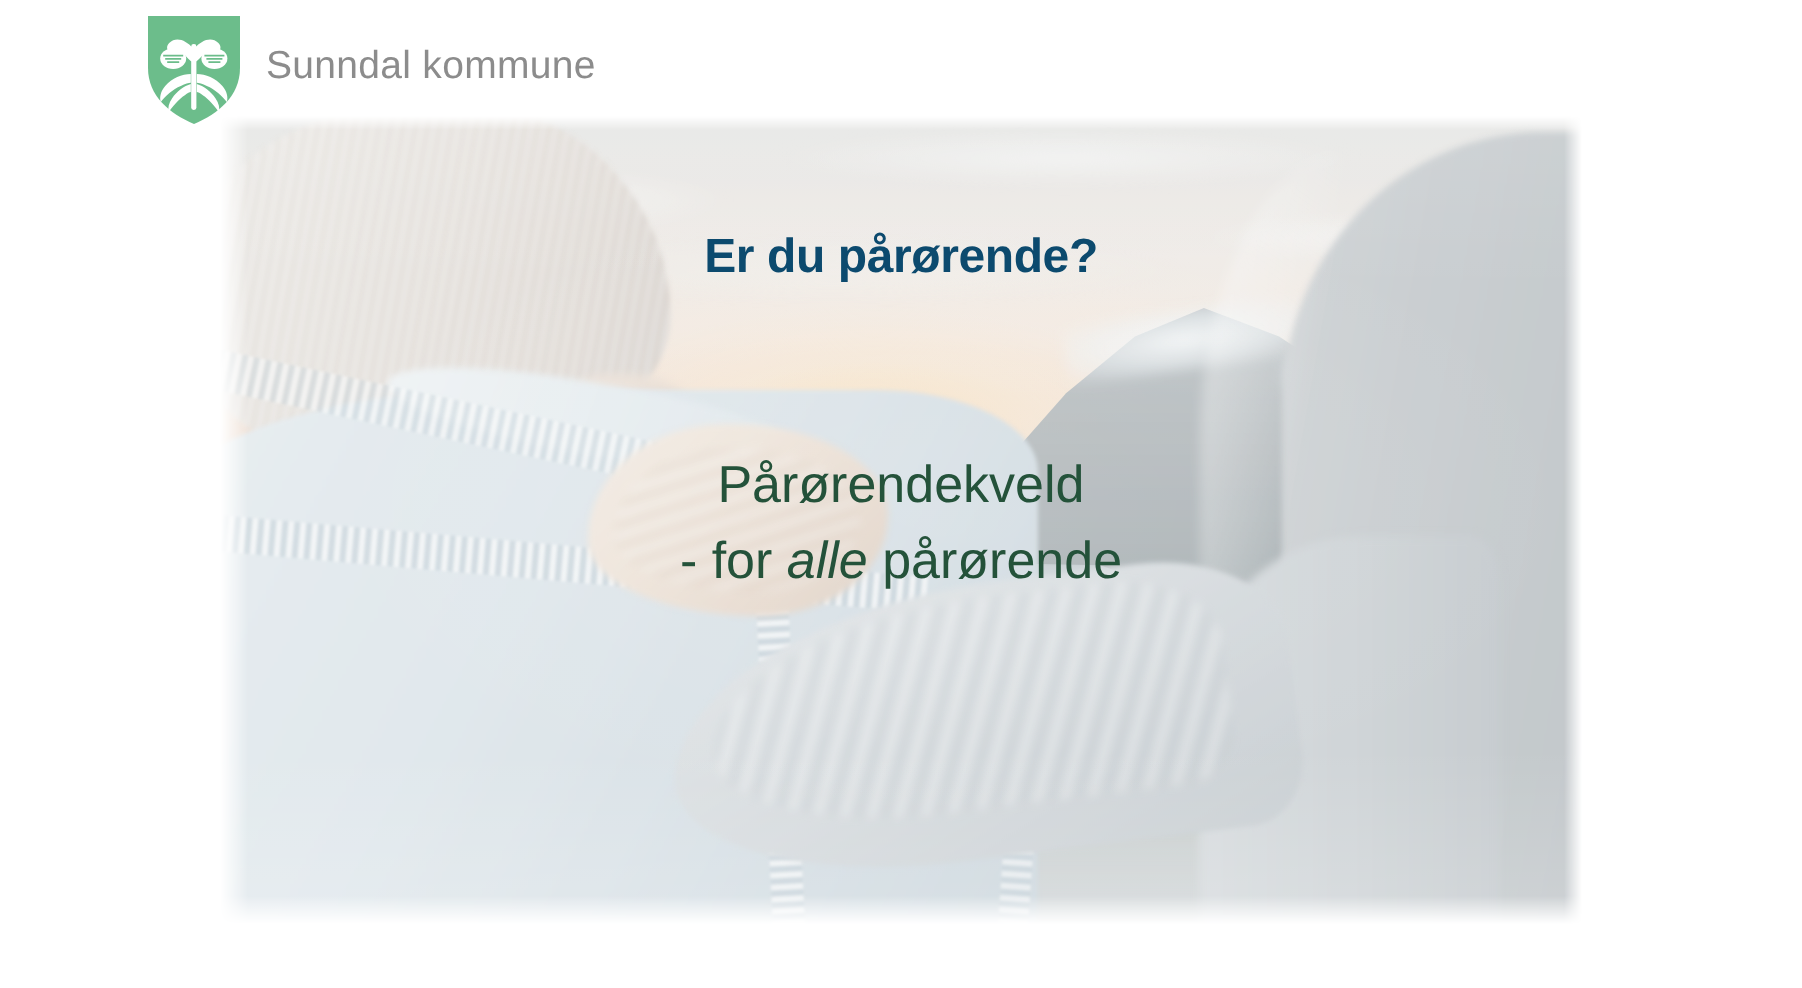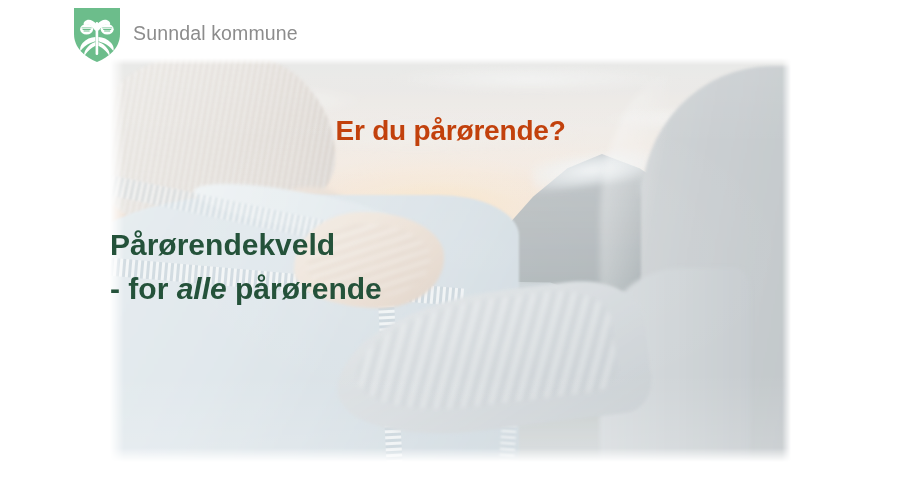--- a/index.html
+++ b/index.html
@@ -368,35 +368,35 @@
     height: 404px;
     z-index: 30;
     pointer-events: none;
   }
 
   #headline {
     position: absolute;
     left: 0; right: 0;
     top: 58px;
     text-align: center;
-    font-size: 28px;
+    font-size: 24px;
     font-weight: 700;
-    color: #c2410c;
+    color: #0c4a6e;
     letter-spacing: -0.2px;
     line-height: 1.1;
     white-space: nowrap;
   }
 
   #subtitle {
     position: absolute;
     left: 0; right: 0;
     top: 165px;
-    text-align: left;
-    font-size: 30px;
-    font-weight: 700;
+    text-align: center;
+    font-size: 26px;
+    font-weight: 400;
     color: #24523a;
     line-height: 1.48;
   }
   #subtitle .line { display: block; white-space: nowrap; }
   #subtitle .emph { font-style: italic; margin-top: 44px; }
 </style>
 </head>
 <body>
 
 <div id="slide">

